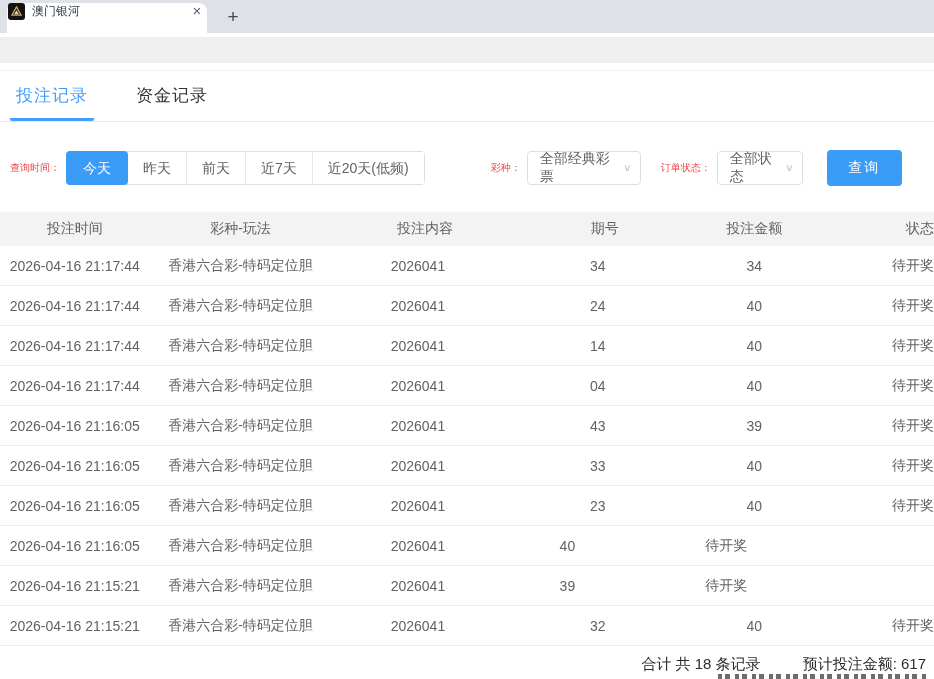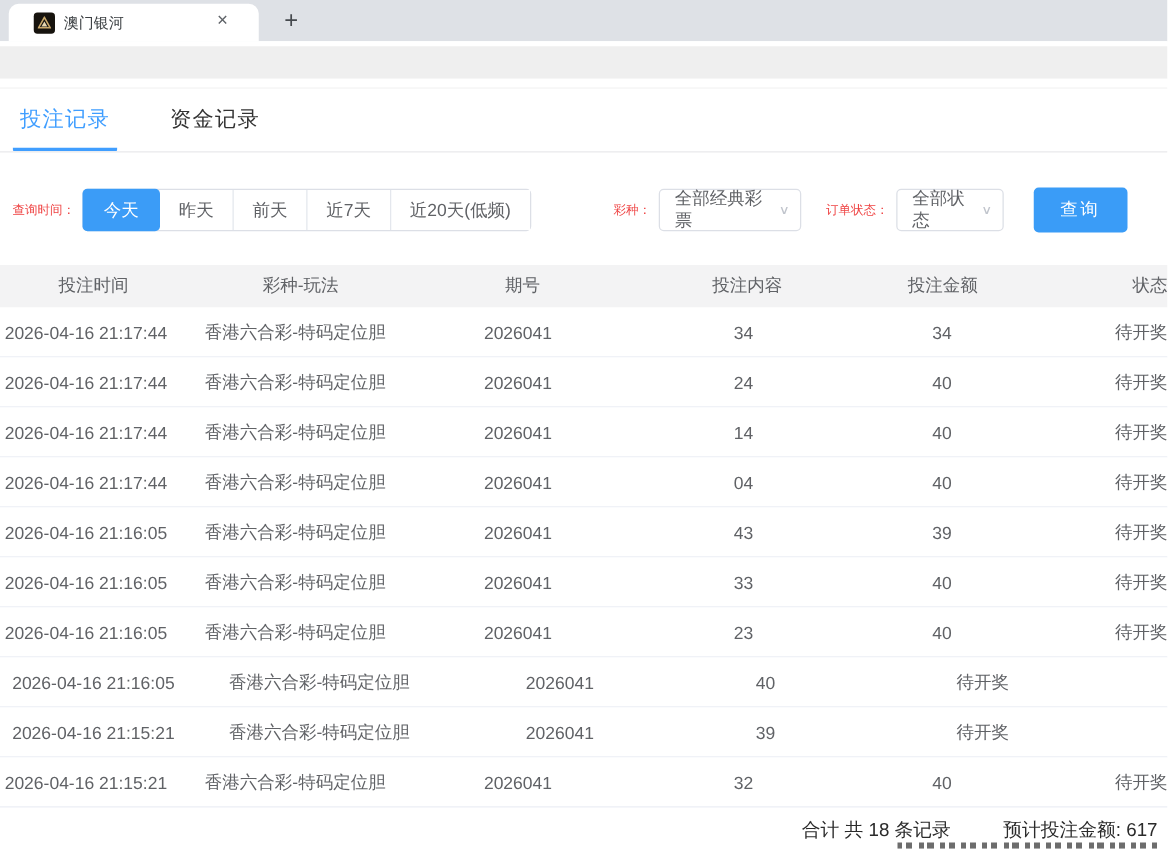--- a/index.html
+++ b/index.html
@@ -5,22 +5,22 @@
   * { box-sizing: border-box; margin: 0; padding: 0; }
   html,body { width: 934px; height: 679px; overflow: hidden; }
   body {
     font-family: "Liberation Sans", "DejaVu Sans", sans-serif;
     background: #fff; position: relative;
   }
   
   .tabbar { height: 33px; background: #dee1e6; display: flex; align-items: flex-end; }
   .tab {
     width: 200px; height: 30px; margin-left: 7px; background: #fff;
-    border-radius: 8px 8px 0 0; display: flex; align-items: center;
-    padding: 0 20px; position: relative;
+    border-radius: 8px 8px 0 0; display: flex; align-items: flex-start;
+    padding: 0 1px; position: relative;
   }
   .favicon {
     width: 17px; height: 17px; border-radius: 3px; background: #17130e;
     display: flex; align-items: center; justify-content: center; flex: 0 0 auto;
   }
   .favicon svg { display: block; }
   .tab-title { font-size: 12px; color: #3c4043; margin-left: 7px; flex: 1;
     white-space: nowrap; overflow: hidden; }
   .tab-close { font-size: 15px; color: #5f6368; width: 18px; height: 18px;
     line-height: 16px; text-align: center; border-radius: 50%; cursor: pointer; }
@@ -64,21 +64,21 @@
     background: #3a9cf7; color: #fff; font-size: 14px; border: none; border-radius: 4px;
     width: 75px; height: 36px; cursor: pointer; font-family: inherit; letter-spacing: 2px;
   }
 
   
   .table { margin-top: 26px; width: 100%; }
   .tr { display: flex; align-items: center; }
   .thead { background: #f3f3f4; height: 34px; }
   .th, .td { font-size: 14px; color: #606266; text-align: center; white-space: nowrap;
     overflow: hidden; }
-  .tbody .tr { height: 40px; border-bottom: 1px solid #ebeef5; background: #fff; gap: 15px; }
+  .tbody .tr { height: 40px; border-bottom: 1px solid #ebeef5; background: #fff; }
   .c1 { width: 16%; } .c2 { width: 19.5%; } .c3 { width: 18.5%; }
   .c4 { width: 20%; } .c5 { width: 13.5%; } .c6 { width: 12.5%; text-align: right; }
 
   
   .foot {
     display: flex; justify-content: flex-end; align-items: center;
     padding: 9px 8px 0 0; font-size: 15px; color: #2b2b2b; gap: 42px;
   }
   .clipped-line {
     position: absolute; bottom: 0; right: 6px; width: 210px; height: 5px; opacity: .75;
@@ -135,22 +135,22 @@
     <span class="chevron">∨</span>
   </span>
 
   <button class="query-btn" style="margin-left:24px">查询</button>
 </div>
 
 <div class="table">
   <div class="tr thead">
       <div class="th c1">投注时间</div>
       <div class="th c2">彩种-玩法</div>
+      <div class="th c4">投注内容</div>
       <div class="th c3">期号</div>
-      <div class="th c4">投注内容</div>
       <div class="th c5">投注金额</div>
       <div class="th c6">状态</div>
     </div>
   <div class="tbody">
       <div class="tr">
         <div class="td c1">2026-04-16 21:17:44</div>
         <div class="td c2">香港六合彩-特码定位胆</div>
         <div class="td c3">2026041</div>
         <div class="td c4">34</div>
         <div class="td c5">34</div>

